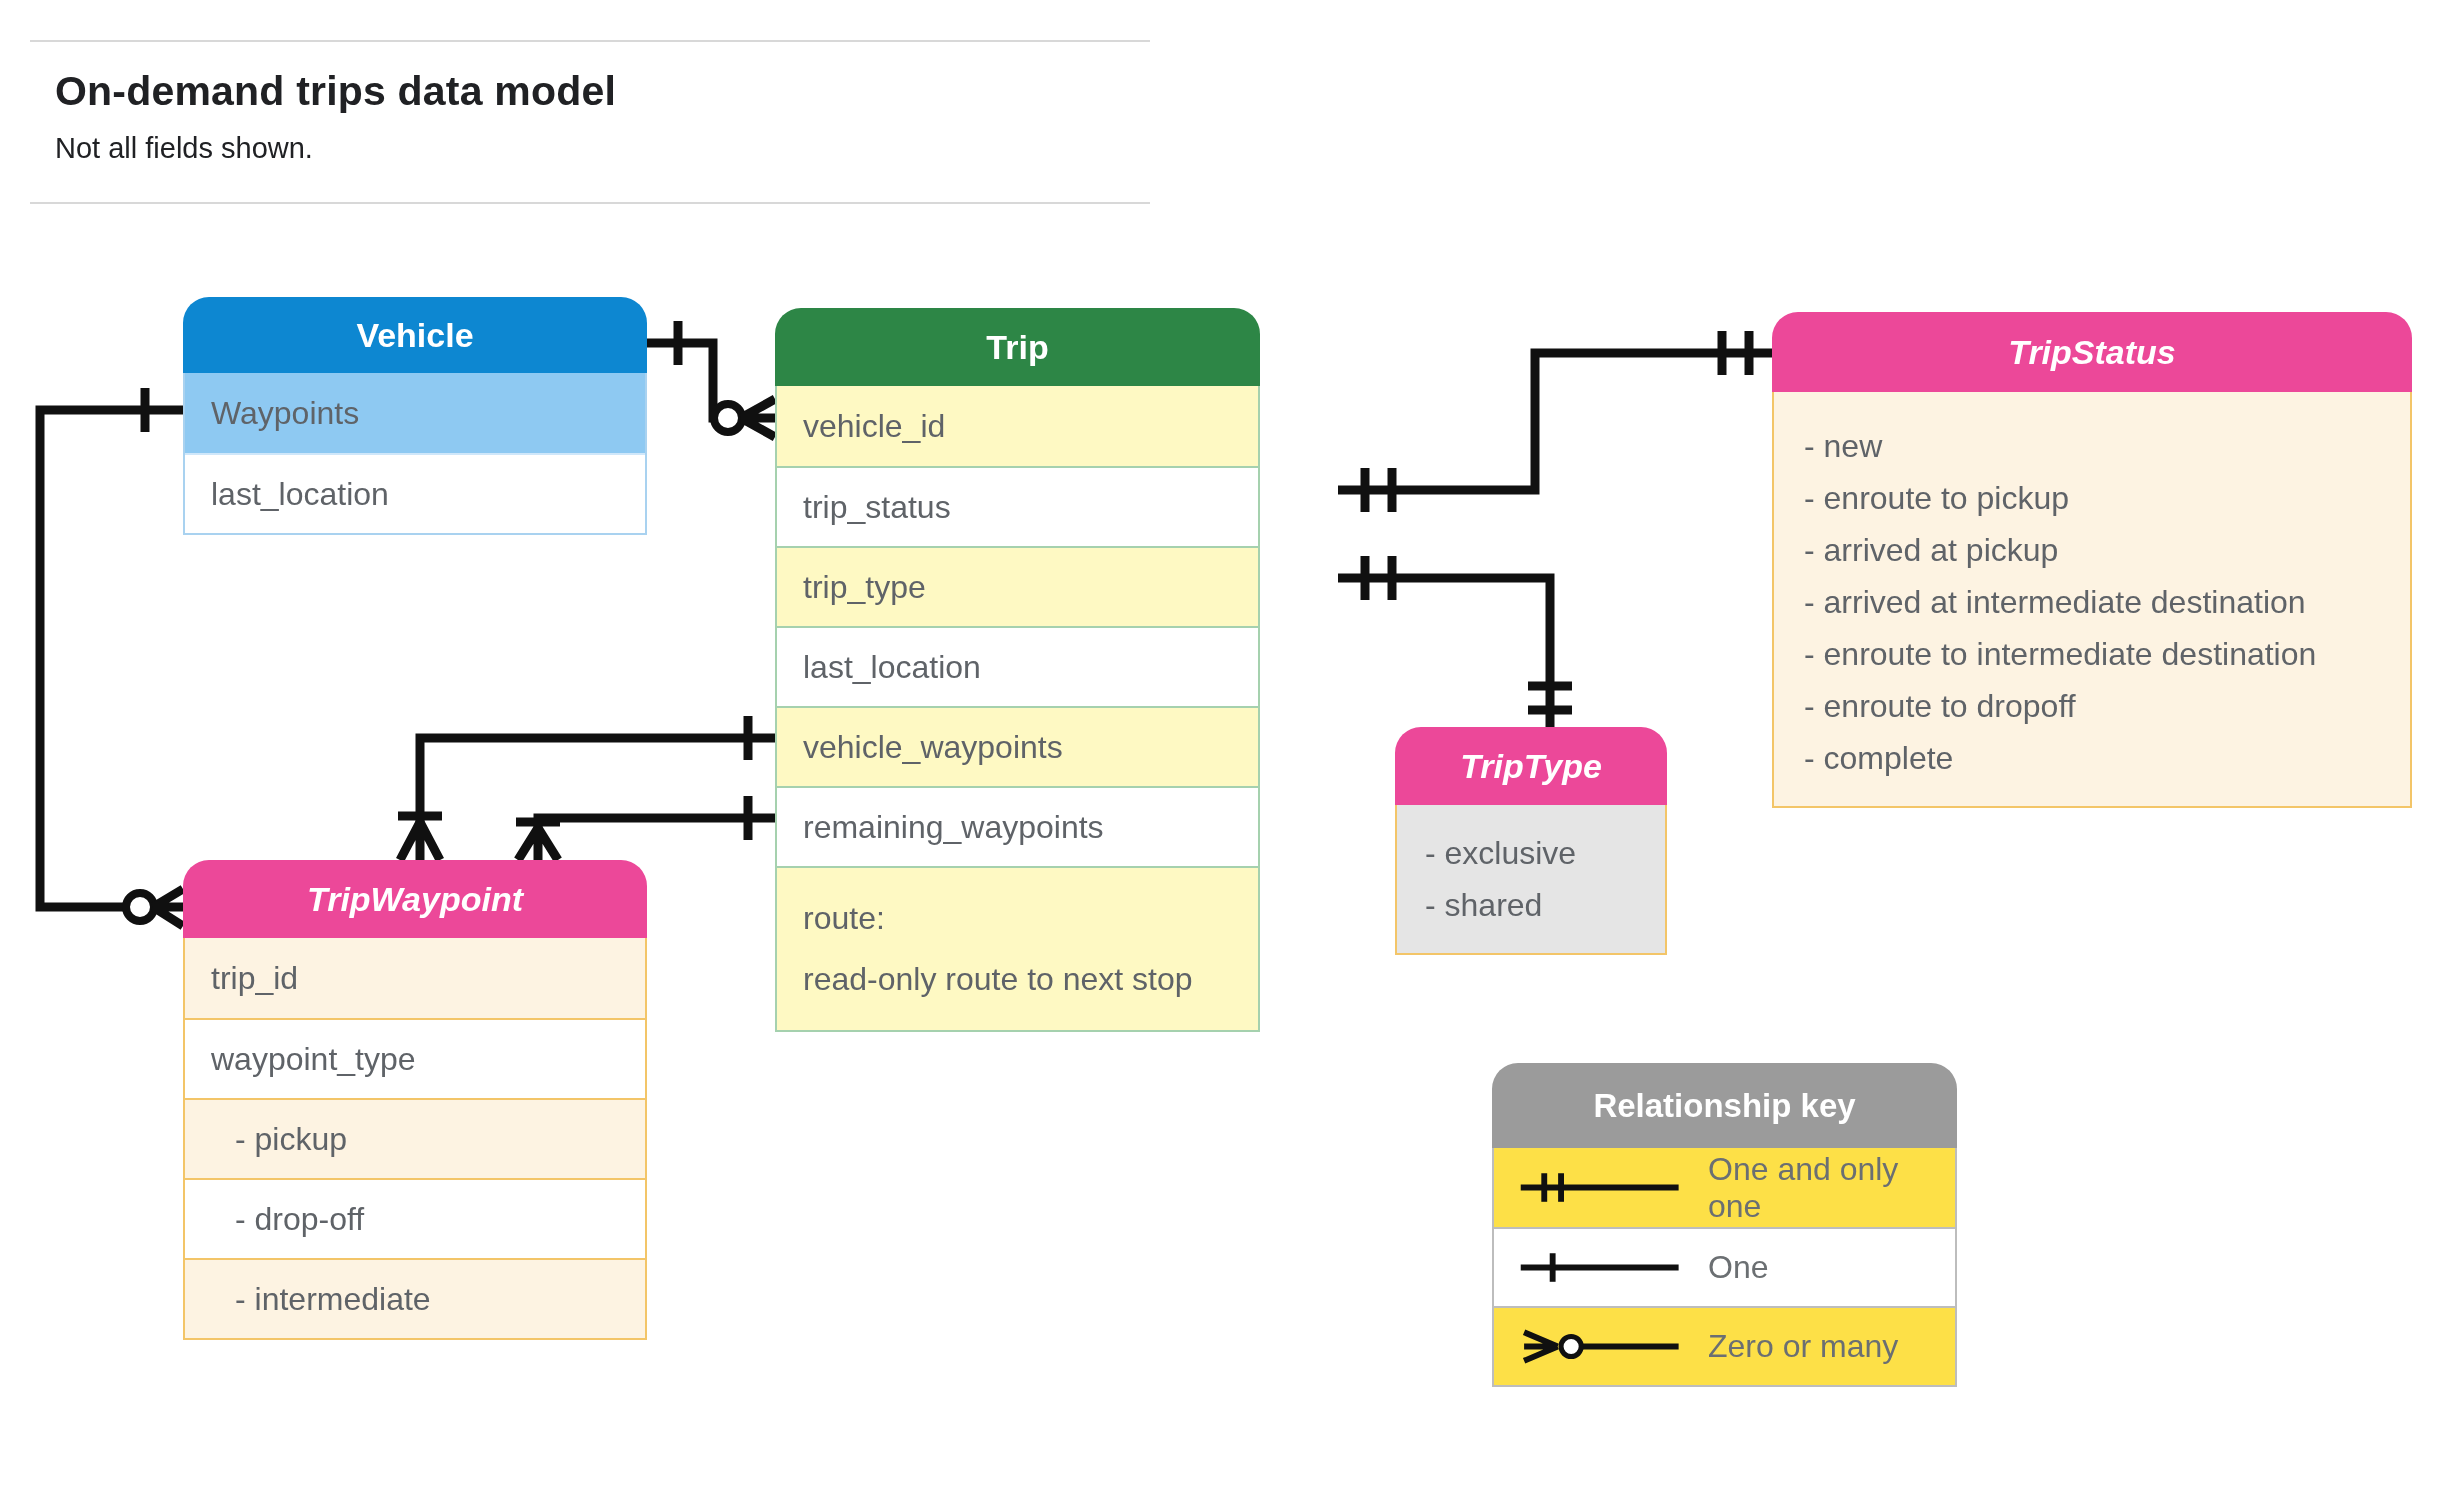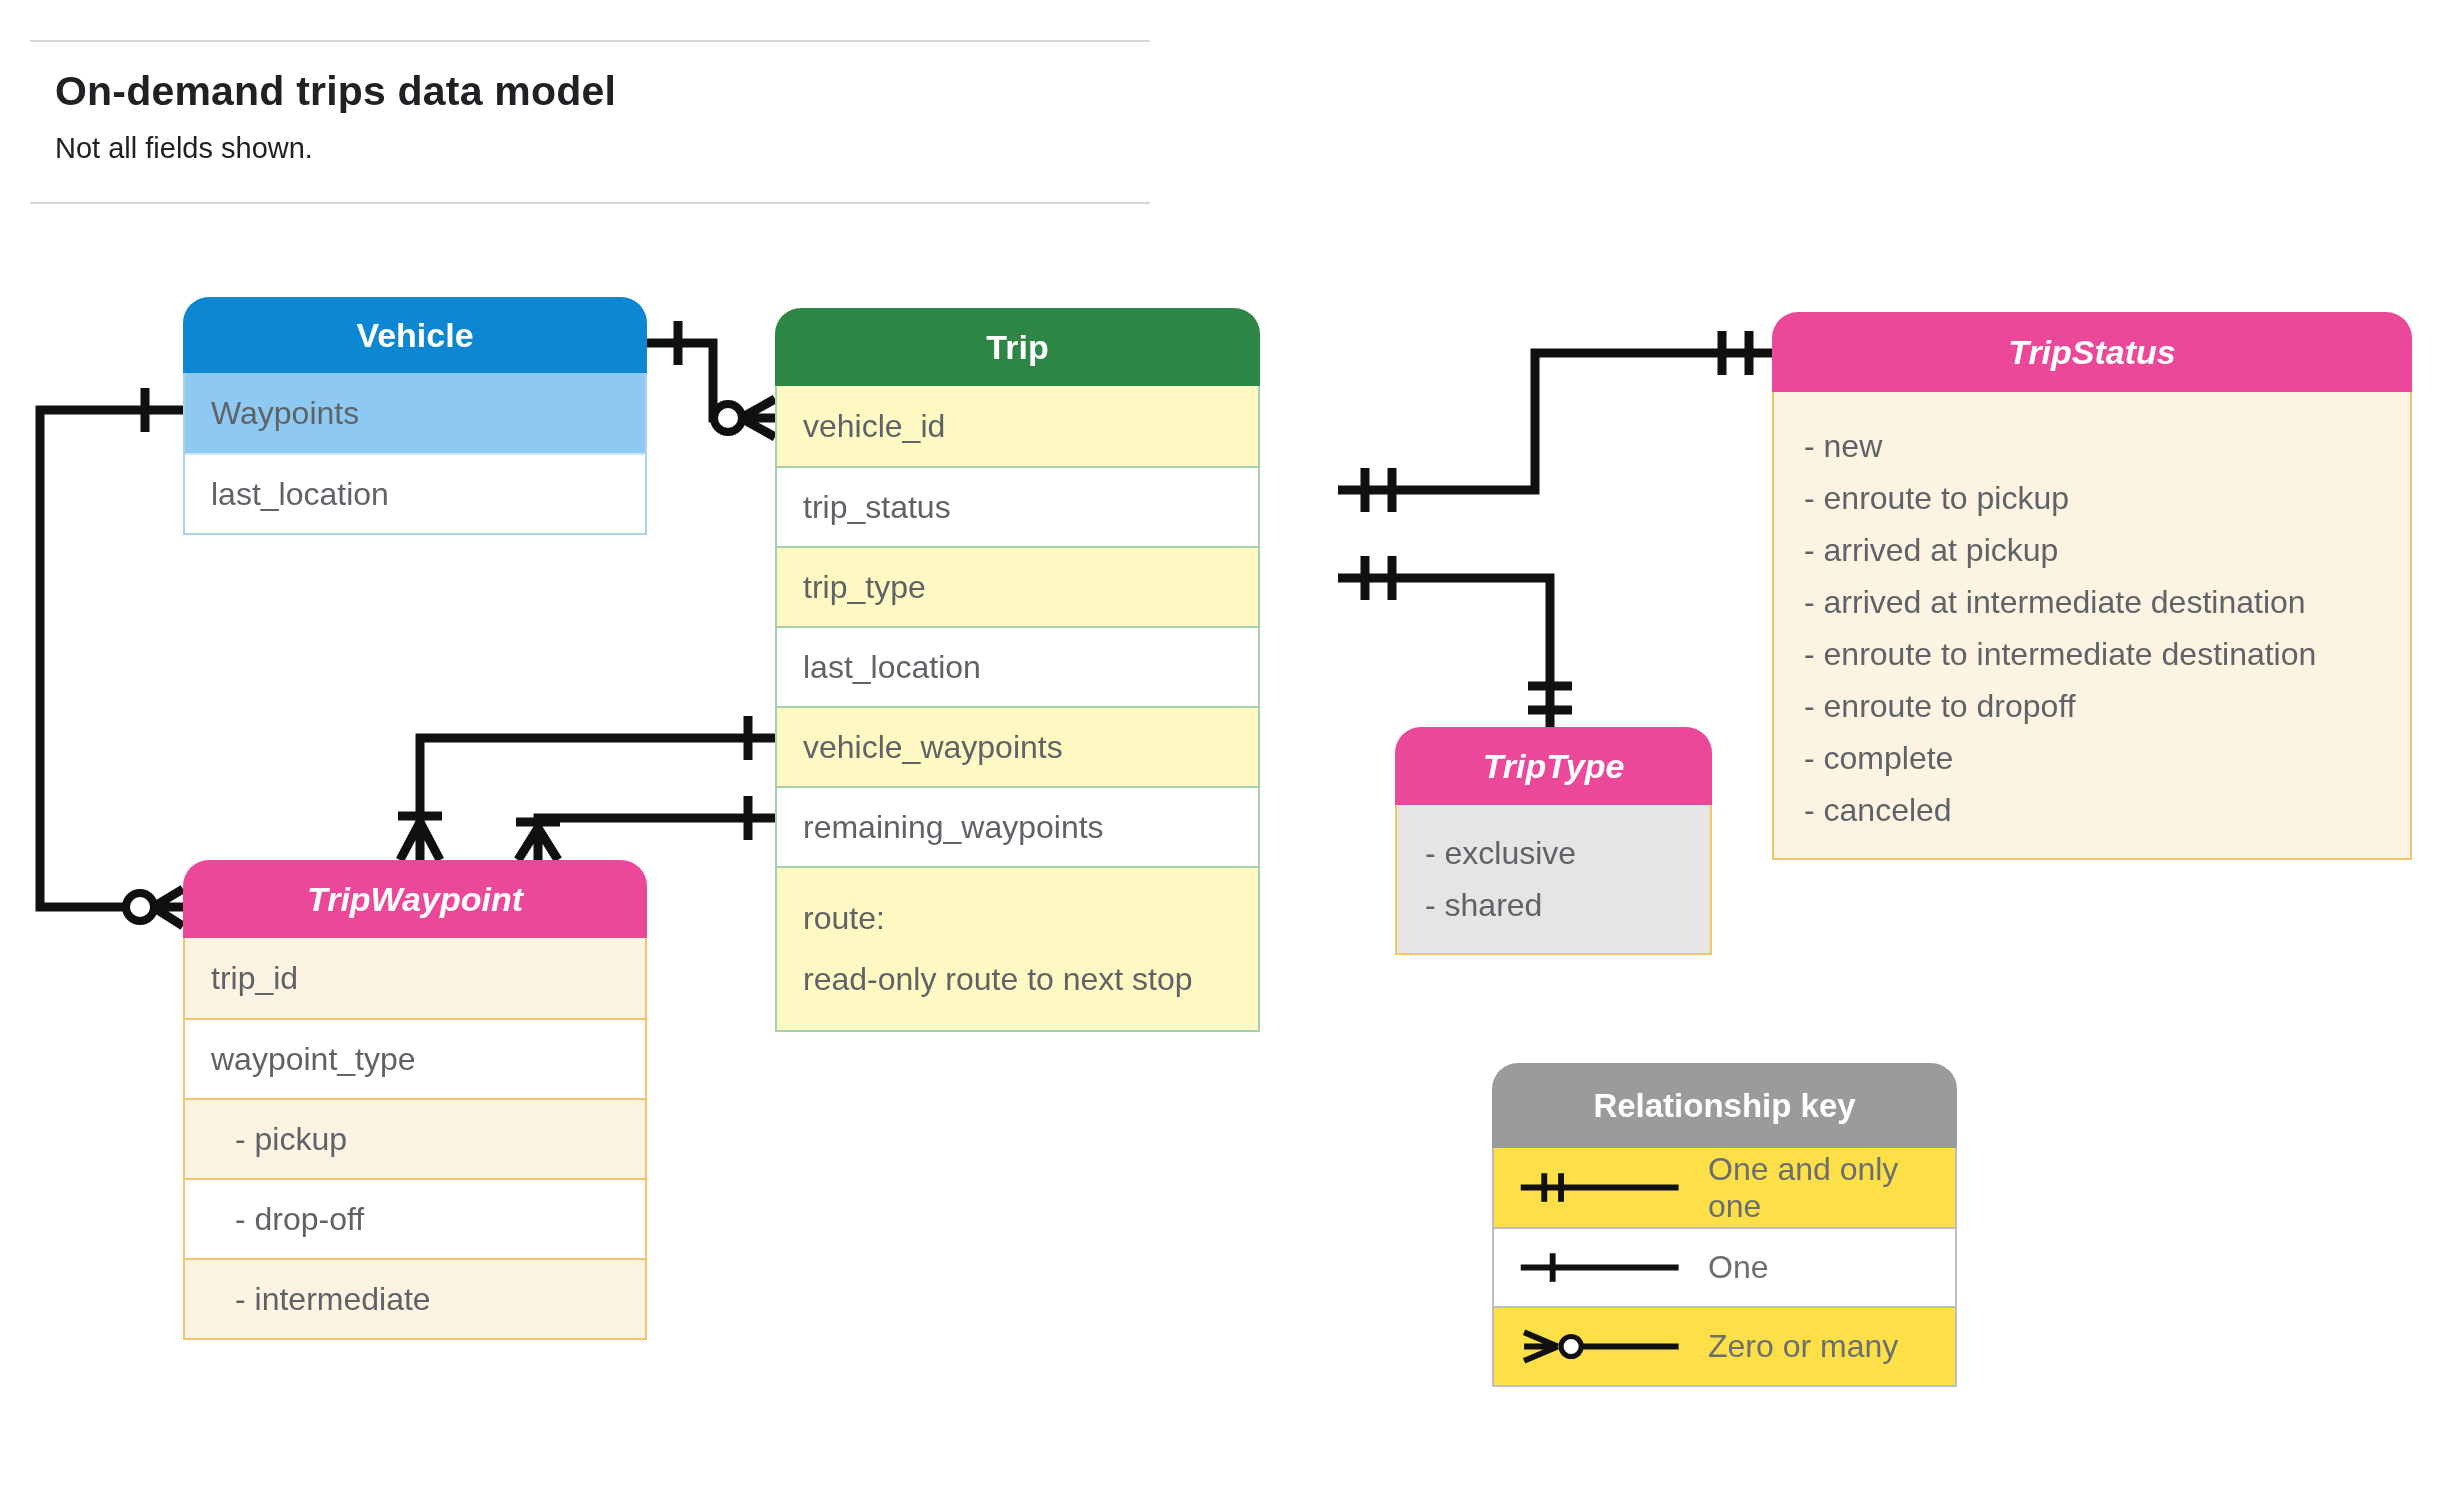--- a/index.html
+++ b/index.html
@@ -49,21 +49,21 @@
     gap:24px;
   }
   
   .orange-entity .hdr{background:#ec4899;font-style:italic;}
   .orange-entity .body{border-color:#f3c568;}
   .row.bg-cream{background:#fdf3e2;}
   .tripstatus{left:1772px;top:312px;width:640px;}
   .tripstatus .hdr{height:80px;}
   .tripstatus .body{background:#fdf3e2;padding:28px 10px 22px 30px;}
   .tripstatus .item{font-size:32px;color:#5f6368;line-height:52px;}
-  .triptype{left:1395px;top:727px;width:317px;}
+  .triptype{left:1395px;top:727px;width:272px;}
   .triptype .body{background:#e5e5e5;padding:22px 10px 22px 28px;}
   .triptype .item{font-size:32px;color:#5f6368;line-height:52px;}
   .tripwaypoint{left:183px;top:860px;width:464px;}
   .tripwaypoint .row+.row{border-top:2px solid #f3c568;}
   
   .key{left:1492px;top:1063px;width:465px;}
   .key .hdr{background:#9b9b9b;height:85px;font-size:33px;}
   .key .body{border-color:#bdbdbd;}
   .key .key-row{
     height:79px;display:flex;align-items:center;padding-left:20px;box-sizing:border-box;
@@ -163,21 +163,20 @@
   <div class="entity orange-entity tripstatus">
     <div class="hdr">TripStatus</div>
     <div class="body">
       <div class="item">- new</div>
       <div class="item">- enroute to pickup</div>
       <div class="item">- arrived at pickup</div>
       <div class="item">- arrived at intermediate destination</div>
       <div class="item">- enroute to intermediate destination</div>
       <div class="item">- enroute to dropoff</div>
       <div class="item">- complete</div>
-      <div class="item">- canceled</div>
     </div>
   </div>
 
   <div class="entity orange-entity triptype">
     <div class="hdr">TripType</div>
     <div class="body">
       <div class="item">- exclusive</div>
       <div class="item">- shared</div>
     </div>
   </div>

